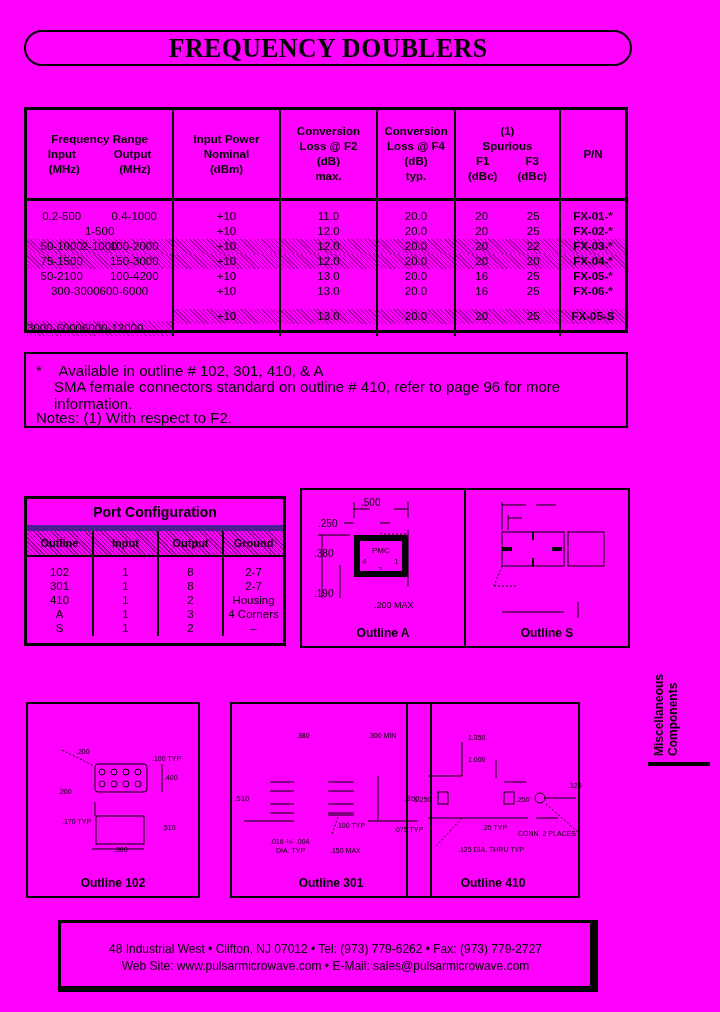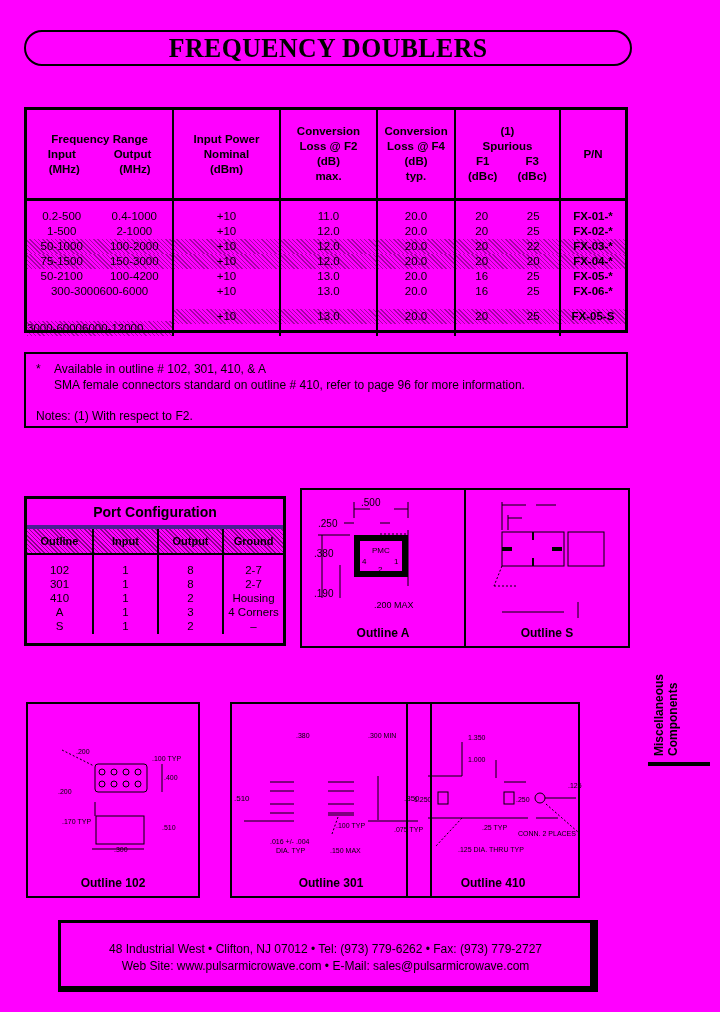--- a/index.html
+++ b/index.html
@@ -8,26 +8,26 @@
   .title-bar span { font-family:"Liberation Serif", serif; font-weight:bold; font-size:28px; letter-spacing:0.5px; transform:scaleX(0.92); }
   .spec { position:absolute; left:24px; top:107px; width:604px; height:226px; border:3px solid #000; box-sizing:border-box; }
   .spec table { border-collapse:collapse; width:100%; height:100%; font-size:11.5px; }
   .spec th { font-weight:bold; font-size:11.5px; line-height:15px; vertical-align:middle; border-left:2px solid #000; border-bottom:3px solid #000; padding:0 2px; height:88px; }
   .spec th:first-child, .spec td.c0 { border-left:none; }
   .spec td { text-align:center; border-left:2px solid #000; padding:0; line-height:15px; vertical-align:top; }
   .spec .subcols { display:flex; justify-content:space-around; }
   .spec .rowwrap div { height:15px; }
   .spec .shade { background-image:repeating-linear-gradient(45deg, rgba(0,0,0,0.35) 0 1px, transparent 1px 3px); }
   .pn { font-weight:bold; }
-  .notes { position:absolute; left:24px; top:352px; width:604px; height:76px; border:2px solid #000; box-sizing:border-box; font-size:12px; }
+  .notes { position:absolute; left:24px; top:352px; width:604px; height:76px; border:2px solid #000; box-sizing:border-box; font-size:15px; }
   .notes .n1 { position:absolute; left:10px; top:8px; }
   .notes .n2 { position:absolute; left:28px; top:24px; }
   .notes .n3 { position:absolute; left:10px; top:55px; }
   .port { position:absolute; left:24px; top:496px; width:262px; height:150px; border:3px solid #000; box-sizing:border-box; }
-  .port .ph { height:26px; border-bottom:4px solid #4c1d95; display:flex; align-items:center; justify-content:center; font-weight:bold; font-size:14px; }
+  .port .ph { height:26px; border-bottom:6px solid #4c1d95; display:flex; align-items:center; justify-content:center; font-weight:bold; font-size:14px; }
   .port table { border-collapse:collapse; width:100%; font-size:11.5px; }
   .port th { height:22px; font-weight:bold; font-size:11px; border-bottom:2px solid #000; border-left:2px solid #000; background-image:repeating-linear-gradient(45deg, rgba(0,0,0,0.45) 0 1px, transparent 1px 3px); }
   .port th:first-child, .port td:first-child { border-left:none; }
   .port td { text-align:center; border-left:2px solid #000; line-height:14px; vertical-align:top; padding-top:0; }
   .port td.pad { padding-top:8px; }
   .outline-box { position:absolute; border:2px solid #000; box-sizing:border-box; }
   .outline-label { position:absolute; bottom:6px; left:0; right:0; text-align:center; font-weight:bold; font-size:12px; }
   .side-tab { position:absolute; left:646px; top:676px; width:64px; height:96px; }
   .side-tab .txt { position:absolute; left:6px; top:80px; transform:rotate(-90deg); transform-origin:left top; font-weight:bold; font-size:12px; line-height:14px; white-space:nowrap; }
   .side-tab .rule { position:absolute; left:2px; bottom:6px; width:62px; height:4px; background:#000; }
@@ -102,21 +102,21 @@
       </tr>
     </thead>
     <tbody>
       <tr>
         <td class="c0" style="padding-top:8px">
           <div class="rowwrap" id="freq-col">
               <div style="display: flex; justify-content: space-around;">
                 <span>0.2-500</span>
                 <span>0.4-1000</span>
               </div>
-              <div style="display: flex; justify-content: space-around;">
+              <div style="display: flex; justify-content: space-around; flex-direction: column;">
                 <span>1-500</span>
                 <span>2-1000</span>
               </div>
               <div class="shade" style="display: flex; justify-content: space-around;">
                 <span>50-1000</span>
                 <span>100-2000</span>
               </div>
               <div class="shade" style="display: flex; justify-content: space-around;">
                 <span>75-1500</span>
                 <span>150-3000</span>

